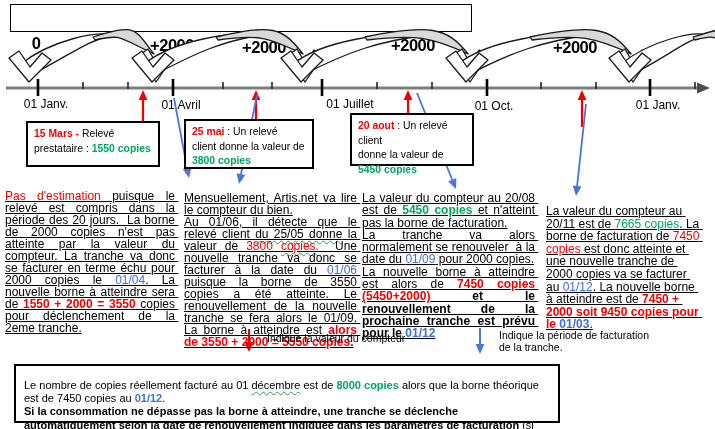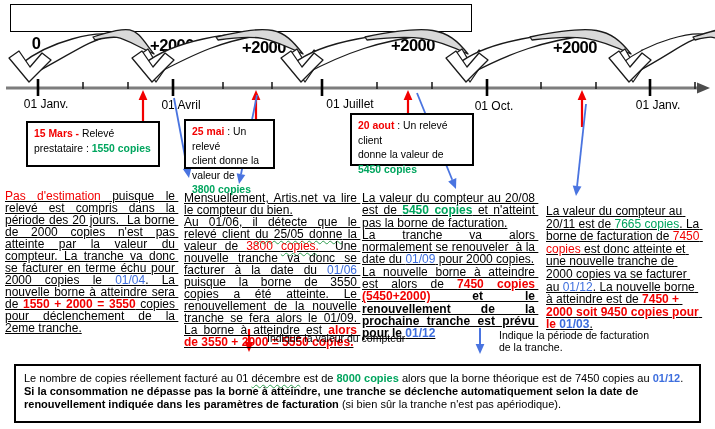--- a/index.html
+++ b/index.html
@@ -20,22 +20,22 @@
   
   .tick-label{font-size:12px;transform:translateX(-50%);white-space:nowrap;}
   
   .callout{border:2px solid #000;background:#fff;font-size:10.4px;line-height:14.5px;
            padding:4px 6px;white-space:pre-wrap;z-index:3;box-sizing:border-box;}
   
   .para{font-size:12px;line-height:12px;text-align:justify;white-space:pre-wrap;z-index:2;text-decoration:underline;}
   
   .legend-label{font-size:10.5px;line-height:12px;z-index:2;}
   
-  #footer-box{left:14px;top:364px;width:687px;height:59px;border:2px solid #000;
-              font-size:11px;line-height:13.2px;padding:6px 8px;white-space:pre-wrap;
+  #footer-box{left:14px;top:364px;width:546px;height:59px;border:2px solid #000;
+              font-size:11px;line-height:13.2px;padding:13px 8px;white-space:pre-wrap;
               box-sizing:border-box;z-index:2;background:#fff;}
   svg{position:absolute;left:0;top:0;z-index:1;}
 </style>
 </head>
 <body>
 
 <div id="canvas">
 
   <div id="title-box" class="abs">
     
@@ -107,21 +107,21 @@
   <div class="abs inc-label" style="left:575px;top:38px;">+2000</div>
 
   <div class="abs tick-label" style="left:46px;top:97px;">01 Janv.</div>
   <div class="abs tick-label" style="left:181px;top:98px;">01 Avril</div>
   <div class="abs tick-label" style="left:330px;top:97px;margin-left:20px;">01 Juillet</div>
   <div class="abs tick-label" style="left:494px;top:99px;">01 Oct.</div>
   <div class="abs tick-label" style="left:658px;top:98px;">01 Janv.</div>
 
   <div class="abs callout" style="left:18px;top:121px;width:134px;height:46px;margin-left:8px;"><span class="red b">15 Mars - </span><span>Relevé
 prestataire : </span><span class="green b">1550 copies</span></div>
-  <div class="abs callout" style="left:184px;top:119px;width:91px;height:50px;"><span class="red b">25 mai</span><span> : Un relevé
+  <div class="abs callout" style="left:184px;top:119px;width:130px;height:50px;"><span class="red b">25 mai</span><span> : Un relevé
 client donne la valeur de
 </span><span class="green b">3800 copies</span></div>
   <div class="abs callout" style="left:350px;top:113px;width:124px;height:53px;"><span class="red b">20 aout</span><span> : Un relevé client
 donne la valeur de </span><span class="green b">5450 copies</span></div>
 
   <div class="abs para" style="left:5px;top:190px;width:170px;"><span class="red">Pas d'estimation</span><span> puisque le relevé est compris dans la période des 20 jours.  La borne de 2000 copies n'est pas atteinte par la valeur du compteur. La tranche va donc se facturer en terme échu pour 2000 copies le </span><span class="blue">01/04</span><span>. La nouvelle borne à atteindre sera de </span><span class="red b">1550 + 2000 = 3550</span><span> copies pour déclenchement de la 2eme tranche.</span></div>
   <div class="abs para" style="left:184px;top:192px;width:173px;"><span>Mensuellement, Artis.net va lire le compteur du bien.
 Au 01/06, il détecte que le relevé client </span><span class="sq">du 25/05 donne</span><span> la valeur de </span><span class="red">3800 </span><span class="red sq">copies.</span><span>  Une nouvelle tranche va donc se facturer à la date du </span><span class="blue">01/06</span><span> puisque la borne de 3550 copies a été atteinte. Le renouvellement de la nouvelle tranche se fera alors le 01/09. La borne à atteindre est </span><span class="red b">alors de 3550 + 2000 = 5550 copies.</span></div>
   <div class="abs para" style="left:362px;top:192px;width:173px;line-height:12.3px;"><span>La valeur du compteur au 20/08 est de </span><span class="green b">5450 copies</span><span> et n'atteint pas la borne de facturation.
 La tranche va alors normalement se renouveler  à la date du </span><span class="blue">01/09</span><span> pour 2000 copies.

